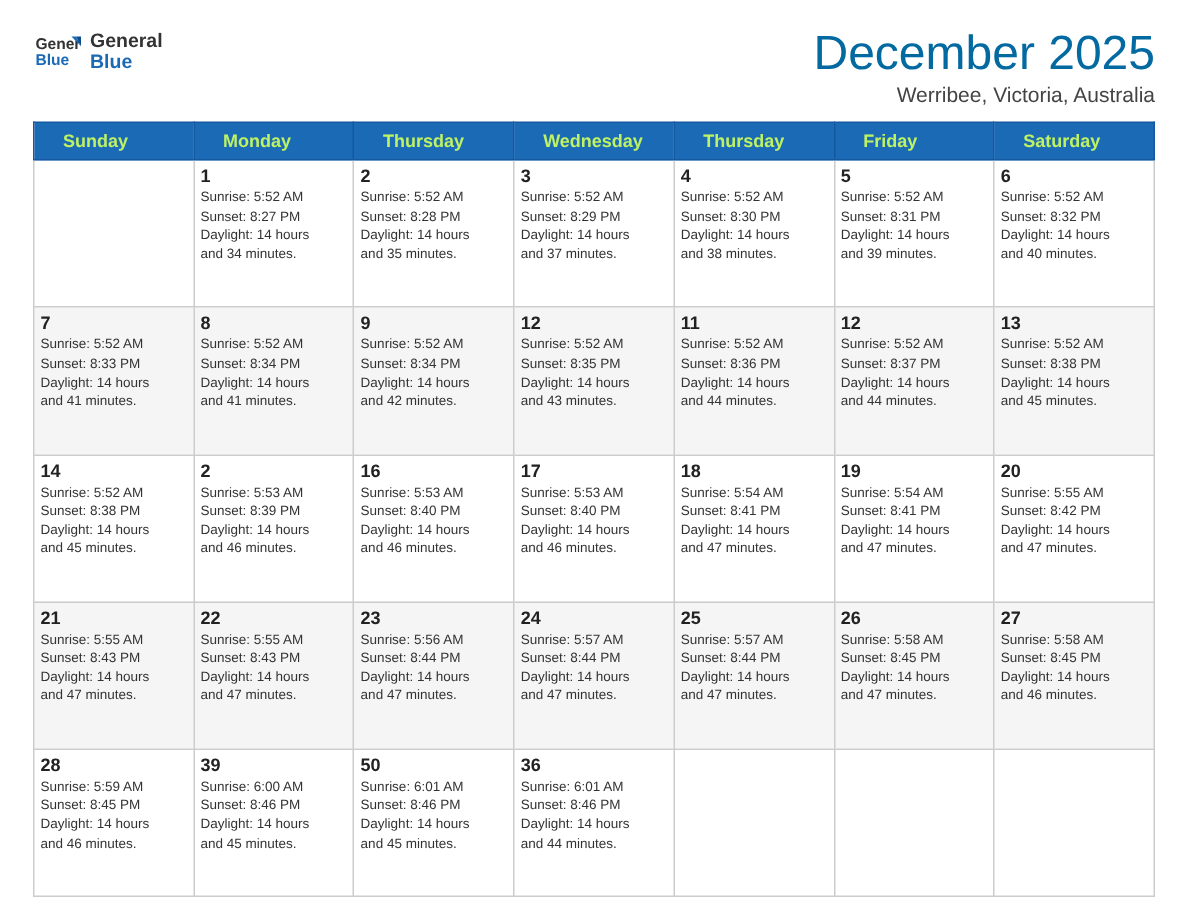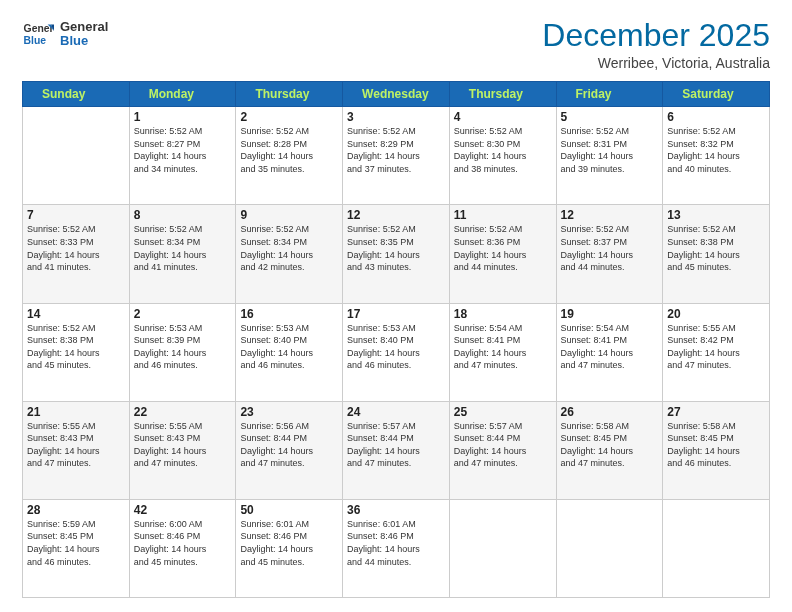--- a/index.html
+++ b/index.html
@@ -325,21 +325,21 @@
         </tr>
         <tr>
           <td>
             <span class="day-num">28</span>
             <div class="cell-info" style="white-space: pre-line;">Sunrise: 5:59 AM
 Sunset: 8:45 PM
 Daylight: 14 hours
 and 46 minutes.</div>
           </td>
           <td>
-            <span class="day-num">42</span>
+            <span class="day-num">39</span>
             <div class="cell-info" style="white-space: pre-line;">Sunrise: 6:00 AM
 Sunset: 8:46 PM
 Daylight: 14 hours
 and 45 minutes.</div>
           </td>
           <td>
             <span class="day-num">50</span>
             <div class="cell-info" style="white-space: pre-line;">Sunrise: 6:01 AM
 Sunset: 8:46 PM
 Daylight: 14 hours

